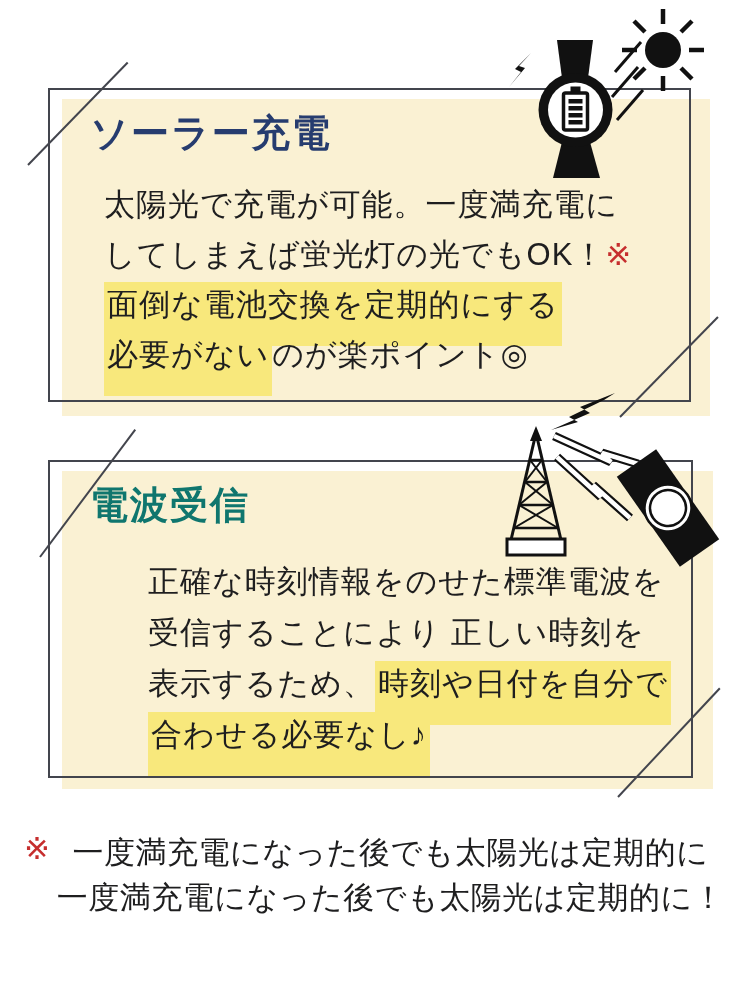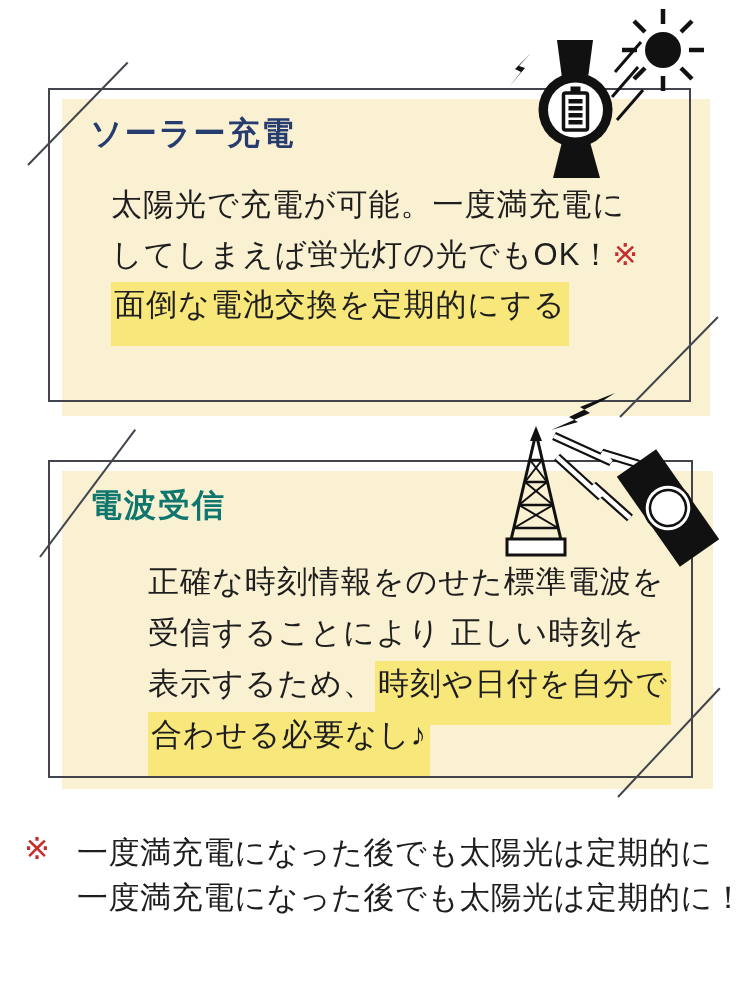--- a/index.html
+++ b/index.html
@@ -15,38 +15,38 @@
   .outline.p1o { left:48px; top:88px;  width:643px; height:314px; }
   .outline.p2o { left:48px; top:460px; width:645px; height:318px; }
 
   
   .diag { position:absolute; height:2px; background:#43454D; transform-origin:0 50%; }
   .diag.d1 { left:28px;  top:164px; width:143px; transform:rotate(-45.8deg); }
   .diag.d2 { left:620px; top:416px; width:140px; transform:rotate(-45.6deg); }
   .diag.d3 { left:40px;  top:556px; width:159px; transform:rotate(-53.2deg); }
   .diag.d4 { left:618px; top:796px; width:149px; transform:rotate(-46.9deg); }
 
-  .title { position:absolute; font-weight:bold; font-size:32px; line-height:44px; letter-spacing:2px;text-align:center; }
+  .title { position:absolute; font-weight:bold; font-size:38px; line-height:44px; letter-spacing:2px;text-align:center; }
   .title.t1 { left:90px; top:111px; color:#263C6F; }
   .title.t2 { left:90px; top:483px; color:#0f766e; }
 
   .body-text { position:absolute; font-size:31px; color:#1E1E1F; letter-spacing:1px; }
   .body-text .ln { height:50px; line-height:50px; white-space:nowrap; }
-  .body-text.b1 { left:111px; top:180px; }
+  .body-text.b1 { left:104px; top:180px; }
   .body-text.b2 { left:100px; top:556px; }
   .body-text.b2 .ln { height:51px; line-height:51px;margin-left:48px; }
 
   .hl { background:#F8E87C; padding:5px 3px 24px 3px; }
   .red { color:#C62E2E; }
 
   .footnote { position:absolute; left:24px; top:830px; width:712px; font-size:31px;
               color:#1E1E1F; letter-spacing:0.5px; }
   .footnote .ln { height:45px; line-height:45px; white-space:nowrap; }
   .footnote .mark { position:absolute; left:0; top:0; color:#C62E2E; }
-  .footnote .indent { margin-left:53px; }
+  .footnote .indent { margin-left:21px;text-align:center; }
 
   .icon-svg { position:absolute; }
   .icon-svg.solar { left:500px; top:8px;   width:250px; height:172px; }
   .icon-svg.radio { left:480px; top:378px; width:270px; height:206px; }
 </style>
 </head>
 <body>
 
 <div class="stage">
 
@@ -59,20 +59,21 @@
   <div class="diag d1"></div>
   <div class="diag d2"></div>
   <div class="diag d3"></div>
   <div class="diag d4"></div>
 
   <div class="title t1">ソーラー充電</div>
   <div class="body-text b1">
     <div class="ln"><span>太陽光で充電が可能。一度満充電に</span></div>
     <div class="ln"><span>してしまえば蛍光灯の光でもOK！</span><span class="red">※</span></div>
     <div class="ln"><span class="hl">面倒な電池交換を定期的にする</span></div>
+    <div class="ln"><span class="hl">必要がない</span><span>のが楽ポイント◎</span></div>
   </div>
 
   <div class="title t2">電波受信</div>
   <div class="body-text b2">
     <div class="ln"><span>正確な時刻情報をのせた標準電波を</span></div>
     <div class="ln"><span>受信することにより 正しい時刻を</span></div>
     <div class="ln"><span>表示するため、</span><span class="hl">時刻や日付を自分で</span></div>
     <div class="ln"><span class="hl">合わせる必要なし♪</span></div>
   </div>
 

